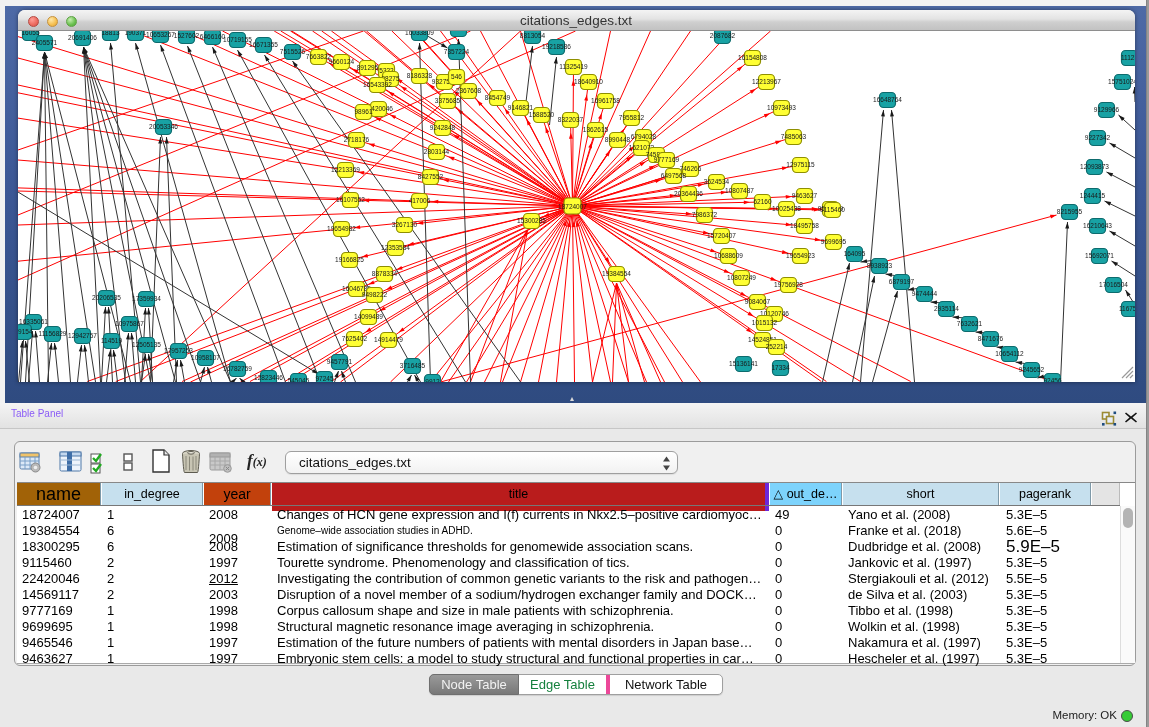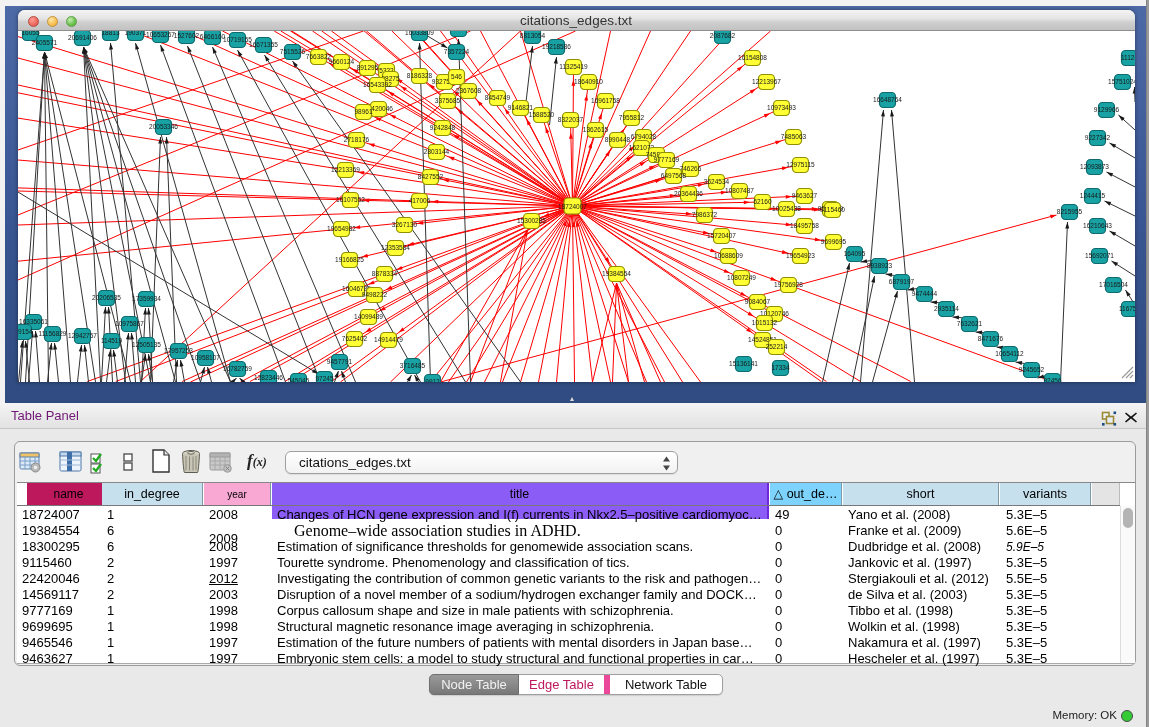--- a/index.html
+++ b/index.html
@@ -664,21 +664,21 @@
         <text x="780" y="370.2" font-size="6.5" text-anchor="middle" fill="#1a1a1a">17334</text>
         <rect x="563.5" y="198" width="17" height="16" rx="4" fill="#ffff33" stroke="#8f8f00" stroke-width="1.2"></rect>
         <text x="572" y="208.5" font-size="6.5" text-anchor="middle" fill="#1a1a1a">18724007</text>
       </svg>
   </div>
 </div>
 
 <div class="abs" style="left:0;top:403px;width:1146px;height:324px;background:#e9e9e9"></div>
 <div class="abs" style="left:0;top:403px;width:1146px;height:26px;
  background:linear-gradient(180deg,#f4f4f4,#e2e2e2);border-bottom:1px solid #c6c6c6"></div>
-<div class="abs" style="left:11px;top:408px;font-size:13px;color:#701a75">Table Panel</div>
+<div class="abs" style="left:11px;top:408px;font-size:10px;color:#8b5cf6">Table Panel</div>
 
 <svg class="abs" style="left:1101px;top:410px" width="18" height="17" viewBox="0 0 18 17">
  <rect x="1.5" y="2.5" width="6.5" height="6.5" fill="#eef3fa" stroke="#9b8a33" stroke-width="1.6"></rect>
  <rect x="5.5" y="6.5" width="7" height="7" fill="#e7eefa" stroke="#9b8a33" stroke-width="1.6"></rect>
  <rect x="12.5" y="1.5" width="2.6" height="2.6" fill="#1d4c80"></rect>
  <rect x="1" y="13" width="2.6" height="2.6" fill="#1d4c80"></rect>
  <rect x="12.5" y="13" width="2.6" height="2.6" fill="#1d4c80"></rect>
 </svg>
 <svg class="abs" style="left:1124px;top:411px" width="14" height="13" viewBox="0 0 14 13">
  <path d="M2 1.5 L7 5.5 L12 1.5 L13 2.5 L8.5 6.5 L13 10.5 L12 11.5 L7 7.5 L2 11.5 L1 10.5 L5.5 6.5 L1 2.5 Z" fill="#111"></path>
@@ -732,49 +732,49 @@
  background:linear-gradient(180deg,#ffffff,#f2f2f2);box-shadow:0 1px 1px rgba(0,0,0,.08)">
  <div class="abs" style="left:13px;top:3px;font-size:13.5px;color:#111">citations_edges.txt</div>
  <svg class="abs" style="right:6px;top:4px" width="9" height="15" viewBox="0 0 9 15">
   <path d="M4.5 0.5 L8 5.5 L1 5.5 Z" fill="#444"></path>
   <path d="M4.5 14.5 L8 9.5 L1 9.5 Z" fill="#444"></path>
  </svg>
 </div>
 
 <div class="abs" style="left:17px;top:482px;width:1118px;height:182px;background:#ffffff;
  border-top:1px solid #888;border-bottom:1px solid #aaa"></div>
-<div style="position:absolute;left:27px;top:483px;width:84px;height:22px;background:#be185d;border-right:1px solid #7e99a8;font-size:12px;text-align:center;line-height:23px">name</div>
+<div style="position:absolute;left:17px;top:483px;width:84px;height:22px;background:#a16207;border-right:1px solid #7e99a8;font-size:18px;text-align:center;line-height:23px">name</div>
 <div style="position:absolute;left:102px;top:483px;width:101px;height:22px;background:#c6e0ee;border-right:1px solid #7e99a8;font-size:12.5px;text-align:center;line-height:23px">in_degree</div>
-<div style="position:absolute;left:204px;top:483px;width:67px;height:22px;background:#f9a8d4;border-right:1px solid #7e99a8;font-size:10px;text-align:center;line-height:23px">year</div>
-<div style="position:absolute;left:272px;top:483px;width:497px;height:36px;background:#8b5cf6;border-right:2px solid #6d28d9;font-size:12.5px;text-align:center;line-height:23px">title</div>
+<div style="position:absolute;left:204px;top:483px;width:67px;height:22px;background:#c2410c;border-right:1px solid #7e99a8;font-size:14px;text-align:center;line-height:23px">year</div>
+<div style="position:absolute;left:272px;top:483px;width:497px;height:28px;background:#b91c1c;border-right:4px solid #6d28d9;font-size:12.5px;text-align:center;line-height:23px">title</div>
 <div style="position:absolute;left:770px;top:483px;width:72px;height:22px;background:#7dd3fc;border-right:1px solid #7e99a8;font-size:12.5px;text-align:center;line-height:23px">△ out_de…</div>
 <div style="position:absolute;left:843px;top:483px;width:156px;height:22px;background:#c6e0ee;border-right:1px solid #7e99a8;font-size:12.5px;text-align:center;line-height:23px">short</div>
-<div style="position:absolute;left:1000px;top:483px;width:91px;height:22px;background:#c6e0ee;border-right:1px solid #7e99a8;font-size:12.5px;text-align:center;line-height:23px">variants</div>
+<div style="position:absolute;left:1000px;top:483px;width:91px;height:22px;background:#c6e0ee;border-right:1px solid #7e99a8;font-size:12.5px;text-align:center;line-height:23px">pagerank</div>
 <div style="position:absolute;left:1092px;top:483px;width:28px;height:22px;background:#e4e4e4;border-right:1px solid #bbb"></div>
 <div style="position:absolute;left:22px;top:507px;font-size:13px;height:16px;line-height:16px;white-space:nowrap;">18724007</div>
 <div style="position:absolute;left:107px;top:507px;font-size:13px;height:16px;line-height:16px;white-space:nowrap;">1</div>
 <div style="position:absolute;left:209px;top:507px;font-size:13px;height:16px;line-height:16px;white-space:nowrap;">2008</div>
 <div style="position:absolute;left:277px;top:507px;font-size:13px;height:16px;line-height:16px;white-space:nowrap;width:491px;overflow:hidden;">Changes of HCN gene expression and I(f) currents in Nkx2.5–positive cardiomyoc…</div>
 <div style="position:absolute;left:775px;top:507px;font-size:13px;height:16px;line-height:16px;white-space:nowrap;">49</div>
 <div style="position:absolute;left:848px;top:507px;font-size:13px;height:16px;line-height:16px;white-space:nowrap;">Yano et al. (2008)</div>
 <div style="position:absolute;left:1006px;top:507px;font-size:13px;height:16px;line-height:16px;white-space:nowrap;">5.3E–5</div>
 <div style="position:absolute;left:22px;top:523px;font-size:13px;height:16px;line-height:16px;white-space:nowrap;">19384554</div>
 <div style="position:absolute;left:107px;top:523px;font-size:13px;height:16px;line-height:16px;white-space:nowrap;">6</div>
 <div style="position:absolute;left:209px;top:523px;font-size:13px;height:16px;line-height:16px;white-space:nowrap;margin-top:8px;">2009</div>
-<div style="position:absolute;left:294px;top:523px;font-size:16px;height:16px;line-height:16px;white-space:nowrap;width:491px;overflow:hidden;font-family:Liberation Serif, serif;">Genome–wide association studies in ADHD.</div>
+<div style="position:absolute;left:277px;top:523px;font-size:10px;height:16px;line-height:16px;white-space:nowrap;width:491px;overflow:hidden;">Genome–wide association studies in ADHD.</div>
 <div style="position:absolute;left:775px;top:523px;font-size:13px;height:16px;line-height:16px;white-space:nowrap;">0</div>
-<div style="position:absolute;left:848px;top:523px;font-size:13px;height:16px;line-height:16px;white-space:nowrap;">Franke et al. (2009)</div>
+<div style="position:absolute;left:848px;top:523px;font-size:13px;height:16px;line-height:16px;white-space:nowrap;">Franke et al. (2018)</div>
 <div style="position:absolute;left:1006px;top:523px;font-size:13px;height:16px;line-height:16px;white-space:nowrap;">5.6E–5</div>
 <div style="position:absolute;left:22px;top:539px;font-size:13px;height:16px;line-height:16px;white-space:nowrap;">18300295</div>
 <div style="position:absolute;left:107px;top:539px;font-size:13px;height:16px;line-height:16px;white-space:nowrap;">6</div>
 <div style="position:absolute;left:209px;top:539px;font-size:13px;height:16px;line-height:16px;white-space:nowrap;">2008</div>
 <div style="position:absolute;left:277px;top:539px;font-size:13px;height:16px;line-height:16px;white-space:nowrap;width:491px;overflow:hidden;">Estimation of significance thresholds for genomewide association scans.</div>
 <div style="position:absolute;left:775px;top:539px;font-size:13px;height:16px;line-height:16px;white-space:nowrap;">0</div>
 <div style="position:absolute;left:848px;top:539px;font-size:13px;height:16px;line-height:16px;white-space:nowrap;">Dudbridge et al. (2008)</div>
-<div style="position:absolute;left:1006px;top:539px;font-size:12px;height:16px;line-height:16px;white-space:nowrap;font-style:italic;">5.9E–5</div>
+<div style="position:absolute;left:1006px;top:539px;font-size:17px;height:16px;line-height:16px;white-space:nowrap;">5.9E–5</div>
 <div style="position:absolute;left:22px;top:555px;font-size:13px;height:16px;line-height:16px;white-space:nowrap;">9115460</div>
 <div style="position:absolute;left:107px;top:555px;font-size:13px;height:16px;line-height:16px;white-space:nowrap;">2</div>
 <div style="position:absolute;left:209px;top:555px;font-size:13px;height:16px;line-height:16px;white-space:nowrap;">1997</div>
 <div style="position:absolute;left:277px;top:555px;font-size:13px;height:16px;line-height:16px;white-space:nowrap;width:491px;overflow:hidden;">Tourette syndrome. Phenomenology and classification of tics.</div>
 <div style="position:absolute;left:775px;top:555px;font-size:13px;height:16px;line-height:16px;white-space:nowrap;">0</div>
 <div style="position:absolute;left:848px;top:555px;font-size:13px;height:16px;line-height:16px;white-space:nowrap;">Jankovic et al. (1997)</div>
 <div style="position:absolute;left:1006px;top:555px;font-size:13px;height:16px;line-height:16px;white-space:nowrap;">5.3E–5</div>
 <div style="position:absolute;left:22px;top:571px;font-size:13px;height:16px;line-height:16px;white-space:nowrap;">22420046</div>
 <div style="position:absolute;left:107px;top:571px;font-size:13px;height:16px;line-height:16px;white-space:nowrap;">2</div>
 <div style="position:absolute;left:209px;top:571px;font-size:13px;height:16px;line-height:16px;white-space:nowrap;text-decoration:underline;">2012</div>
@@ -821,21 +821,21 @@
 
 <div class="abs" style="left:1120px;top:506px;width:15px;height:157px;background:#fafafa;border-left:1px solid #ddd"></div>
 <div class="abs" style="left:1122.5px;top:508px;width:10px;height:20px;border-radius:5px;background:#b4b4b4"></div>
 
 <div class="abs" style="left:429px;top:674px;width:294px;height:21px;border:1px solid #9f9f9f;border-radius:5px;
  background:#ffffff;box-shadow:0 1px 1px rgba(0,0,0,.12)"></div>
 <div class="abs" style="left:429px;top:674px;width:90px;height:21px;border-radius:5px 0 0 5px;
  background:linear-gradient(180deg,#9a9a9a,#787878);border:1px solid #6f6f6f;
  color:#f2f2f2;font-size:13px;text-align:center;line-height:20px">Node Table</div>
 <div class="abs" style="left:519px;top:675px;width:91px;height:19px;
- color:#be185d;font-size:13px;text-align:center;line-height:19px;border-right:6px solid #ec4899">Edge Table</div>
+ color:#15803d;font-size:13px;text-align:center;line-height:19px;border-right:4px solid #ec4899">Edge Table</div>
 <div class="abs" style="left:610px;top:675px;width:112px;height:19px;
  color:#111;font-size:13px;text-align:center;line-height:19px">Network Table</div>
 
 <div class="abs" style="left:1000px;top:709px;width:117px;text-align:right;font-size:11.5px;color:#222">Memory: OK</div>
 <div class="abs" style="left:1121px;top:710px;width:12px;height:12px;border-radius:50%;
  background:#35cb35;border:1px solid #4b4b4b"></div>
 
 <div class="abs" style="left:1145.5px;top:0;width:3.5px;height:727px;background:#9a9a9a;border-left:1px solid #848484"></div>
 
 <div class="abs" style="left:570px;top:396px;width:9px;height:5px;color:#dadada;font-size:8px;line-height:5px">▴</div>

